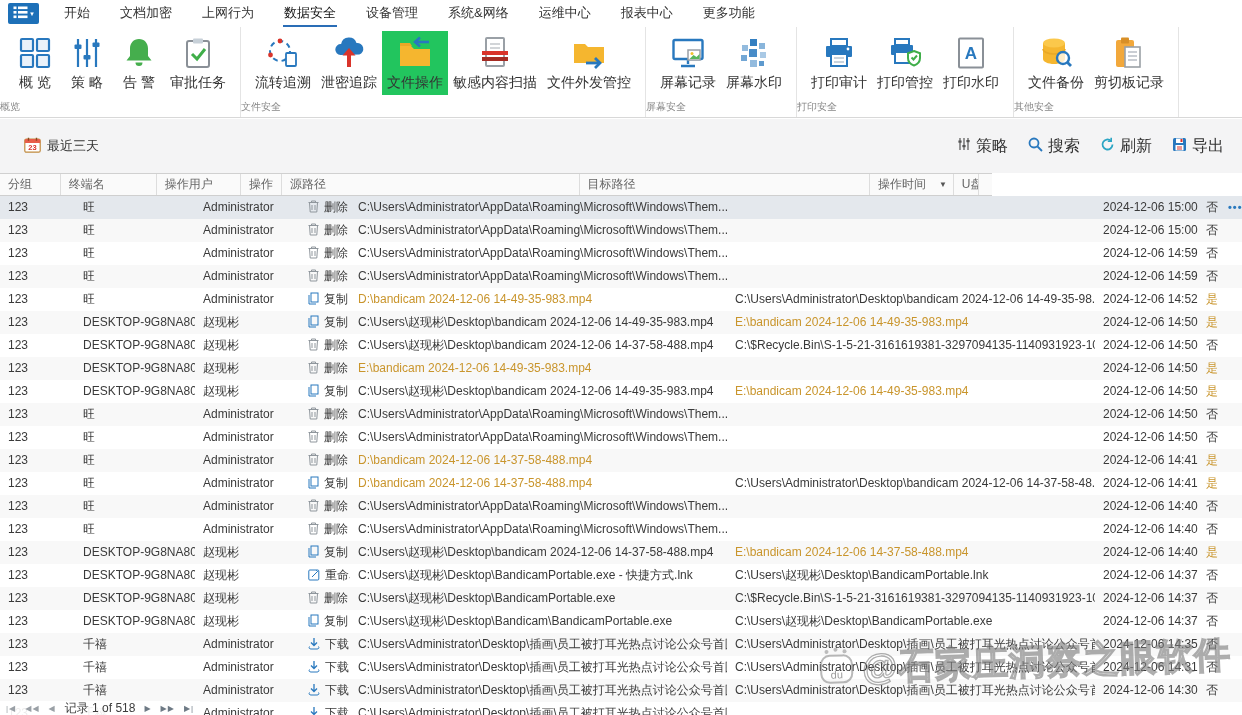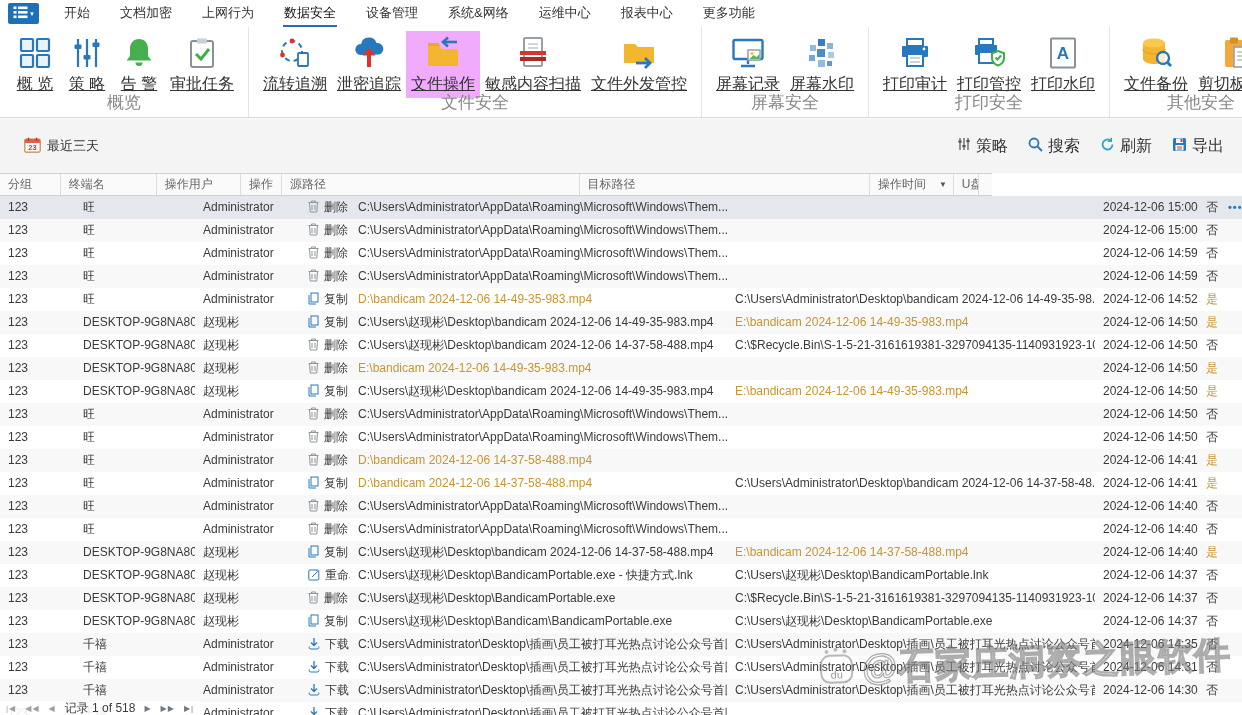--- a/index.html
+++ b/index.html
@@ -12,25 +12,25 @@
            display:flex;align-items:center;justify-content:center;gap:2px;cursor:pointer;}
   .app-caret{color:#fff;font-size:7px;line-height:7px;}
   .menu-item{padding:0 14px;font-size:13px;color:#333;height:27px;display:flex;align-items:center;cursor:default;}
   .menu-item span{padding:3px 1px;border-bottom:2px solid transparent;}
   .menu-item.active span{border-bottom:2px solid #2a6db6;color:#111;}
 
   
   .ribbon{position:absolute;top:27px;left:0;right:0;height:91px;background:#fff;
           border-bottom:1px solid #d8d8d8;display:flex;box-sizing:border-box;}
   .rgroup{position:relative;display:flex;align-items:flex-start;padding:4px 9px 17px 9px;border-right:1px solid #e4e4e4;}
-  .rgroup-label{position:absolute;bottom:3px;left:0;right:0;text-align:center;font-size:17px;color:#888;}
+  .rgroup-label{position:absolute;bottom:3px;left:0;right:0;font-size:10px;color:#888;}
   .ritem{display:flex;flex-direction:column;align-items:center;padding:4px 5px 3px;gap:3px;min-width:42px;cursor:pointer;}
-  .ritem.selected{background:#f0abfc;}
+  .ritem.selected{background:#22c55e;}
   .ric{width:36px;height:36px;display:flex;align-items:center;justify-content:center;}
-  .rlabel{font-size:16px;color:#333;white-space:nowrap;text-decoration:underline;}
+  .rlabel{font-size:14px;color:#333;white-space:nowrap;}
 
   
   .filterbar{position:absolute;top:119px;left:0;right:0;height:54px;background:#f4f4f5;
              display:flex;align-items:center;justify-content:space-between;padding:0 18px;box-sizing:border-box;}
   .datechip{display:flex;align-items:center;gap:6px;font-size:13px;color:#333;margin-left:6px;cursor:pointer;}
   .actions{display:flex;gap:20px;}
   .action{display:flex;align-items:center;gap:5px;font-size:16px;color:#333;cursor:pointer;}
 
   
   .thead{position:absolute;top:173px;left:0;width:992px;height:23px;background:#fafafa;

